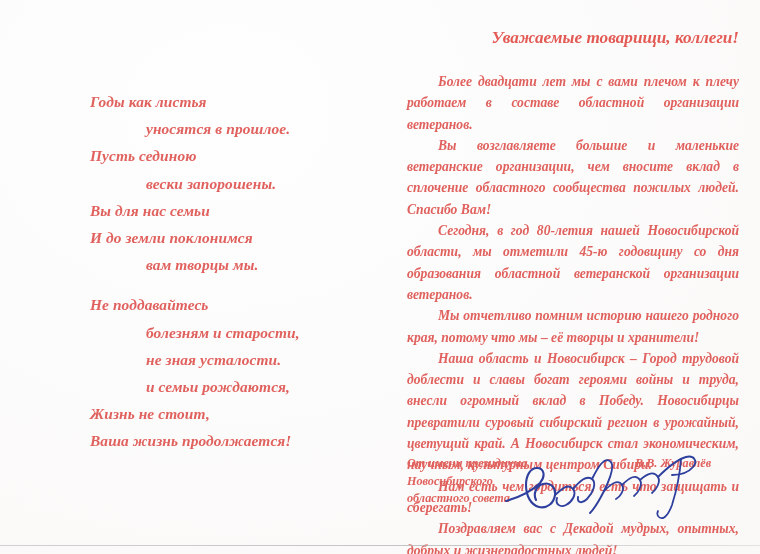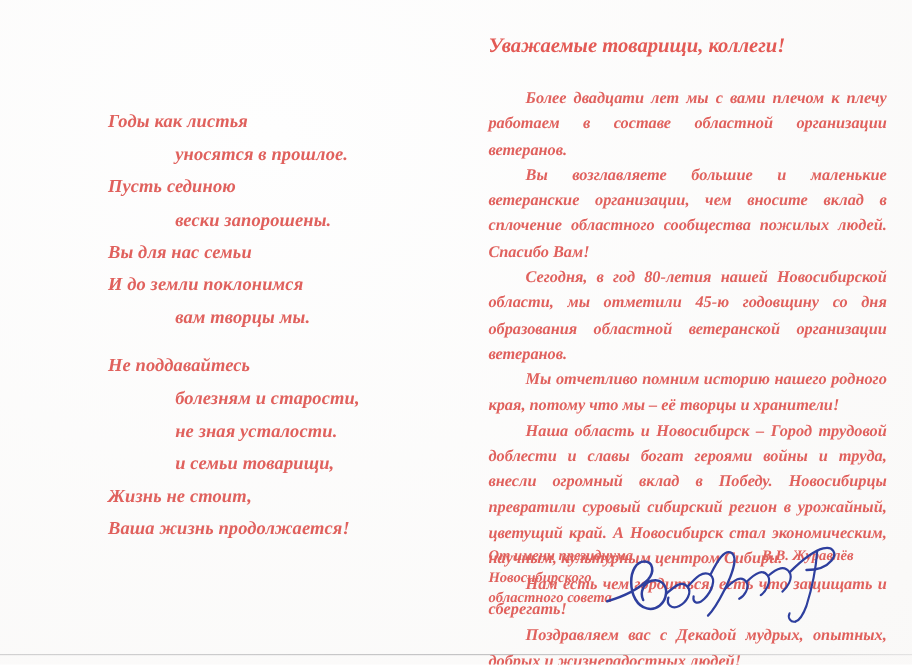--- a/index.html
+++ b/index.html
@@ -75,21 +75,21 @@
     top: 27px;
     width: 332px;
   }
 
   #letter-heading {
     color: #e35a55;
     font-style: italic;
     font-weight: bold;
     font-size: 17.2px;
     line-height: 22px;
-    text-align: left;
+    text-align: right;
     white-space: nowrap;
     margin-bottom: 22px;
   }
 
   .letter-paragraph {
     color: #e0615d;
     font-style: italic;
     font-weight: bold;
     font-size: 13.6px;
     line-height: 21.3px;
@@ -157,21 +157,21 @@
       <div class="poem-line">И до земли поклонимся</div>
       <div class="poem-line indented">вам творцы мы.</div>
     </div>
 
     <div class="poem-stanza-gap"></div>
 
     <div>
       <div class="poem-line">Не поддавайтесь</div>
       <div class="poem-line indented">болезням и старости,</div>
       <div class="poem-line indented">не зная усталости.</div>
-      <div class="poem-line indented">и семьи товарищи,</div>
+      <div class="poem-line indented">и семьи рождаются,</div>
       <div class="poem-line">Жизнь не стоит,</div>
       <div class="poem-line">Ваша жизнь продолжается!</div>
     </div>
   </div>
 
   <div id="letter-column">
     <div id="letter-heading">Уважаемые товарищи, коллеги!</div>
 
     <p class="letter-paragraph">Более двадцати лет мы с вами плечом к плечу работаем в составе областной организации ветеранов.</p>
     <p class="letter-paragraph">Вы возглавляете большие и маленькие ветеранские организации, чем вносите вклад в сплочение областного сообщества пожилых людей. Спасибо Вам!</p>

